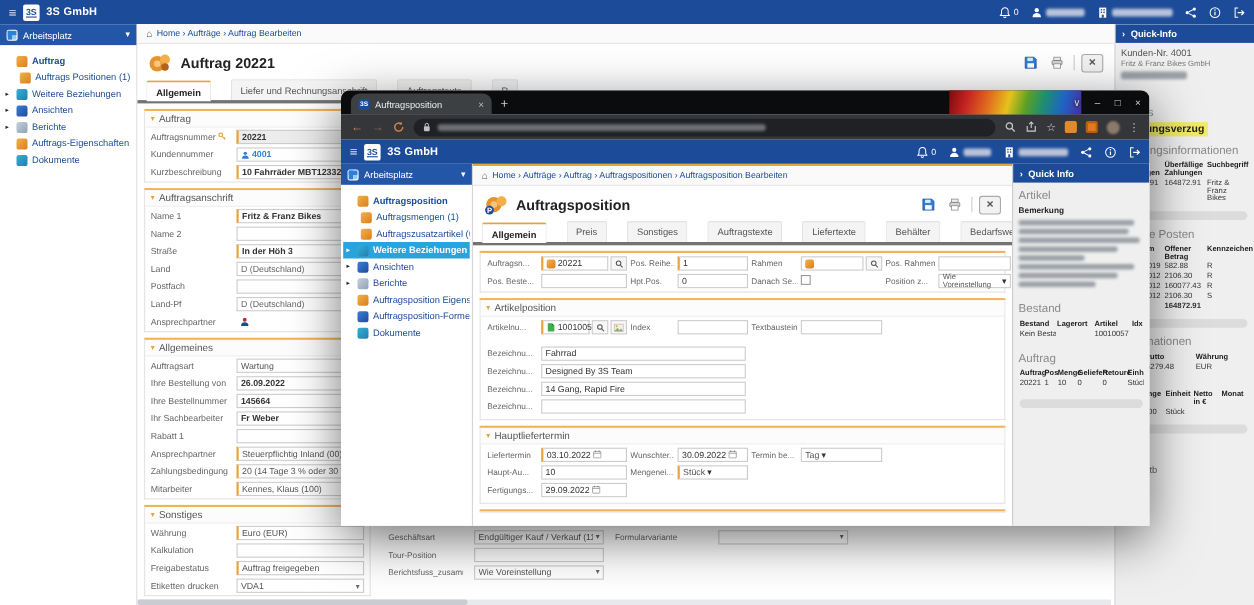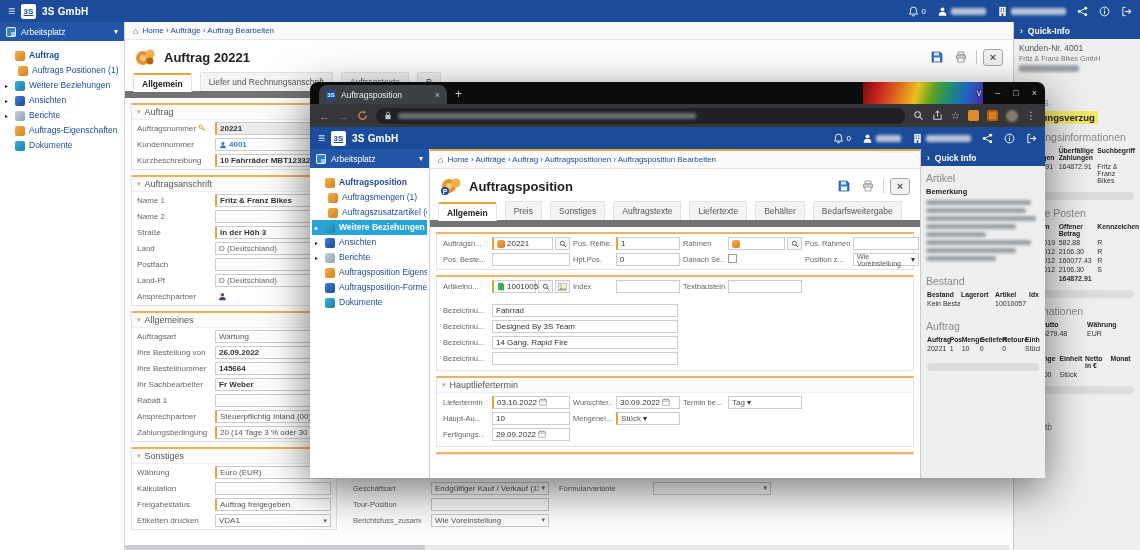--- a/index.html
+++ b/index.html
@@ -43,21 +43,21 @@
   .crumbs{height:18px;background:#fafafa;border-bottom:1px solid #e6e6e6;display:flex;align-items:center;gap:4px;padding:0 8px;font-size:8px;color:#1c4b99;flex:none}
   .crumbs .home{font-size:9px;color:#444}
 
   .title-row{display:flex;align-items:center;gap:7px;padding:7px 10px 5px;flex:none}
   .title-row h1{font-size:13px;font-weight:700;color:#222}
   .actions{margin-left:auto;display:flex;align-items:center;gap:6px}
   .abtn{width:18px;height:16px;display:flex;align-items:center;justify-content:center;border-radius:2px;cursor:pointer}
   .xbtn{border:1px solid #aaa;background:#f2f2f2;color:#555;font-size:11px;font-weight:700;width:20px;height:17px;border-radius:3px}
   .vdiv{width:1px;height:14px;background:#ccc}
 
-  .tabs{display:flex;gap:8px;padding:0 8px;border-bottom:7px solid #737373;flex:none}
+  .tabs{display:flex;gap:18px;padding:0 8px;border-bottom:3px solid #737373;flex:none}
   .tab{font-size:8.5px;color:#555;padding:4px 8px 3px;background:#f4f4f4;border:1px solid #e2e2e2;border-bottom:none;border-radius:2px 2px 0 0;cursor:pointer;white-space:nowrap}
   .tab.active{background:#fff;border-top:2px solid #e8a33d;font-weight:700;color:#222;position:relative;top:1px}
 
   .sec{border:1px solid #e3e3e3;border-top:2px solid #f0b35a;margin:5px 6px 0;background:#fff}
   .sec-h{display:flex;align-items:center;gap:4px;font-size:9px;color:#555;padding:2px 5px;border-bottom:1px solid #efefef;background:#fcfcfc}
   .sec-h .car{color:#e8a33d;font-size:7px}
 
   .fld{display:flex;align-items:center;height:15px;margin:1px 5px}
   .lab{width:78px;flex:none;font-size:8px;color:#666;white-space:nowrap;overflow:hidden}
   .box{flex:1;border:1px solid #ccc;background:#fff;height:13px;font-size:8px;display:flex;align-items:center;padding:0 3px;gap:2px;min-width:0}
@@ -394,20 +394,26 @@
           <div class="fld">
               <span class="lab">Ansprechpartner</span>
               <span class="box acc">
                 <span class="val" style="font-weight:400;color:#555">Steuerpflichtig Inland (00)</span>
               </span>
             </div>
           <div class="fld">
               <span class="lab">Zahlungsbedingung</span>
               <span class="box acc">
                 <span class="val" style="font-weight:400;color:#555">20 (14 Tage 3 % oder 30 Tage Netto)</span>
+              </span>
+            </div>
+          <div class="fld">
+              <span class="lab">Mitarbeiter</span>
+              <span class="box acc">
+                <span class="val" style="font-weight:400;color:#555">Kennes, Klaus (100)</span>
               </span>
             </div>
         </div>
 
         <div class="sec">
           <div class="sec-h">
               <span class="car">▾</span>
               <span>Sonstiges</span>
             </div>
           <div class="fld">
@@ -836,20 +842,24 @@
             <span><span class="cb"></span></span>
             <span class="olab">Position z...</span>
             <span class="obox">
                 <span class="val" style="font-weight:400;color:#555;font-size:7px">Wie Voreinstellung</span>
                 <span class="chev">▾</span>
               </span>
           </div>
         </div>
 
         <div class="sec">
+          <div class="sec-h">
+              <span class="car">▾</span>
+              <span>Artikelposition</span>
+            </div>
           <div class="g4">
             <span class="olab">Artikelnu...</span>
             <span class="fpair">
                 <span class="obox" style="border-left:2px solid #e8a33d">
                   <svg style="width:8px;height:9px;flex:none" viewBox="0 0 10 12">
                     <path d="M1 1h5l3 3v7H1z" fill="#3fae4e"></path>
                     <path d="M6 1l3 3H6z" fill="#2c7f38"></path>
                   </svg>
                   <span class="val lk">10010057</span>
                 </span>

